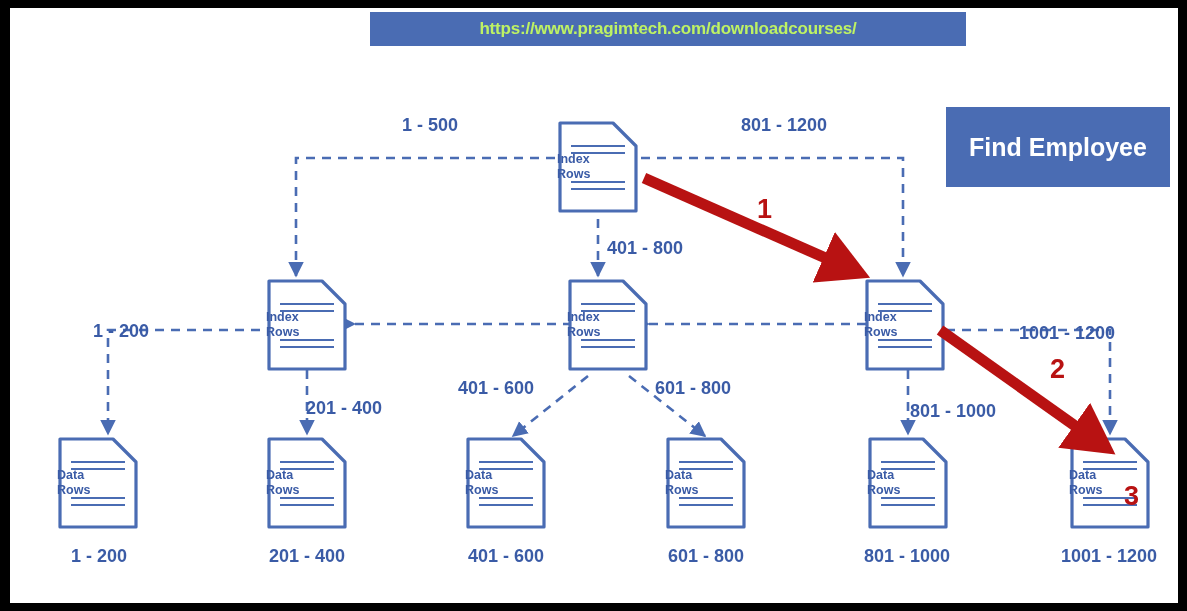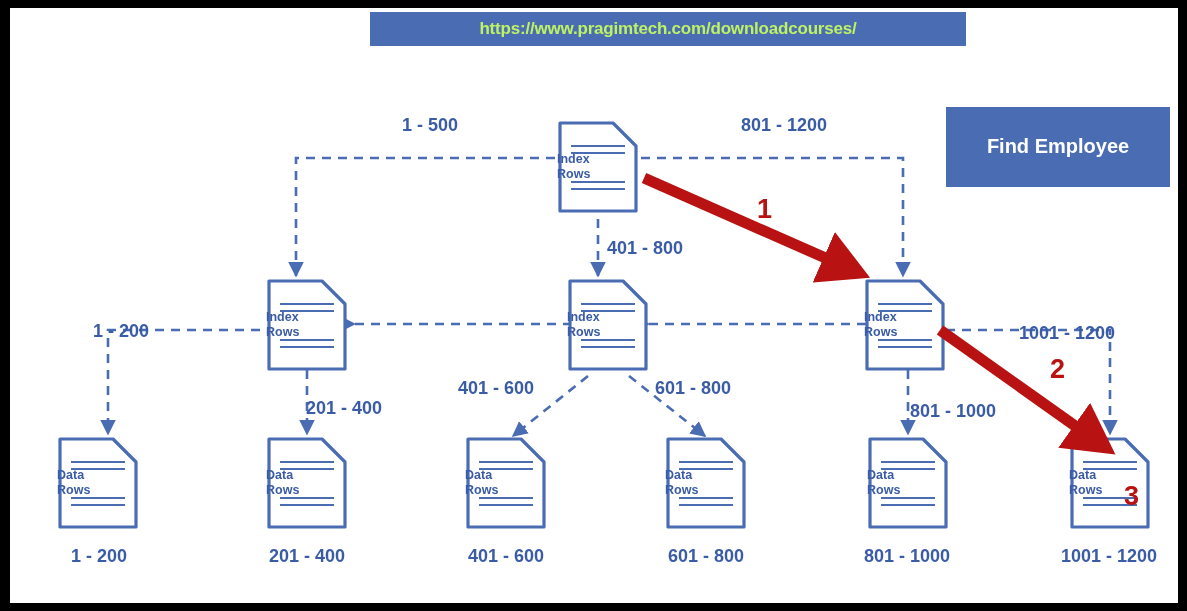--- a/index.html
+++ b/index.html
@@ -44,21 +44,21 @@
 
   
   #legend-box {
     position: absolute;
     left: 936px;
     top: 99px;
     width: 224px;
     height: 80px;
     background: #4a6cb3;
     color: #ffffff;
-    font-size: 20px;
+    font-size: 25px;
     font-weight: bold;
     display: flex;
     flex-direction: column;
     align-items: center;
     justify-content: center;
     line-height: 1.28;
     text-align: center;
   }
 
   

